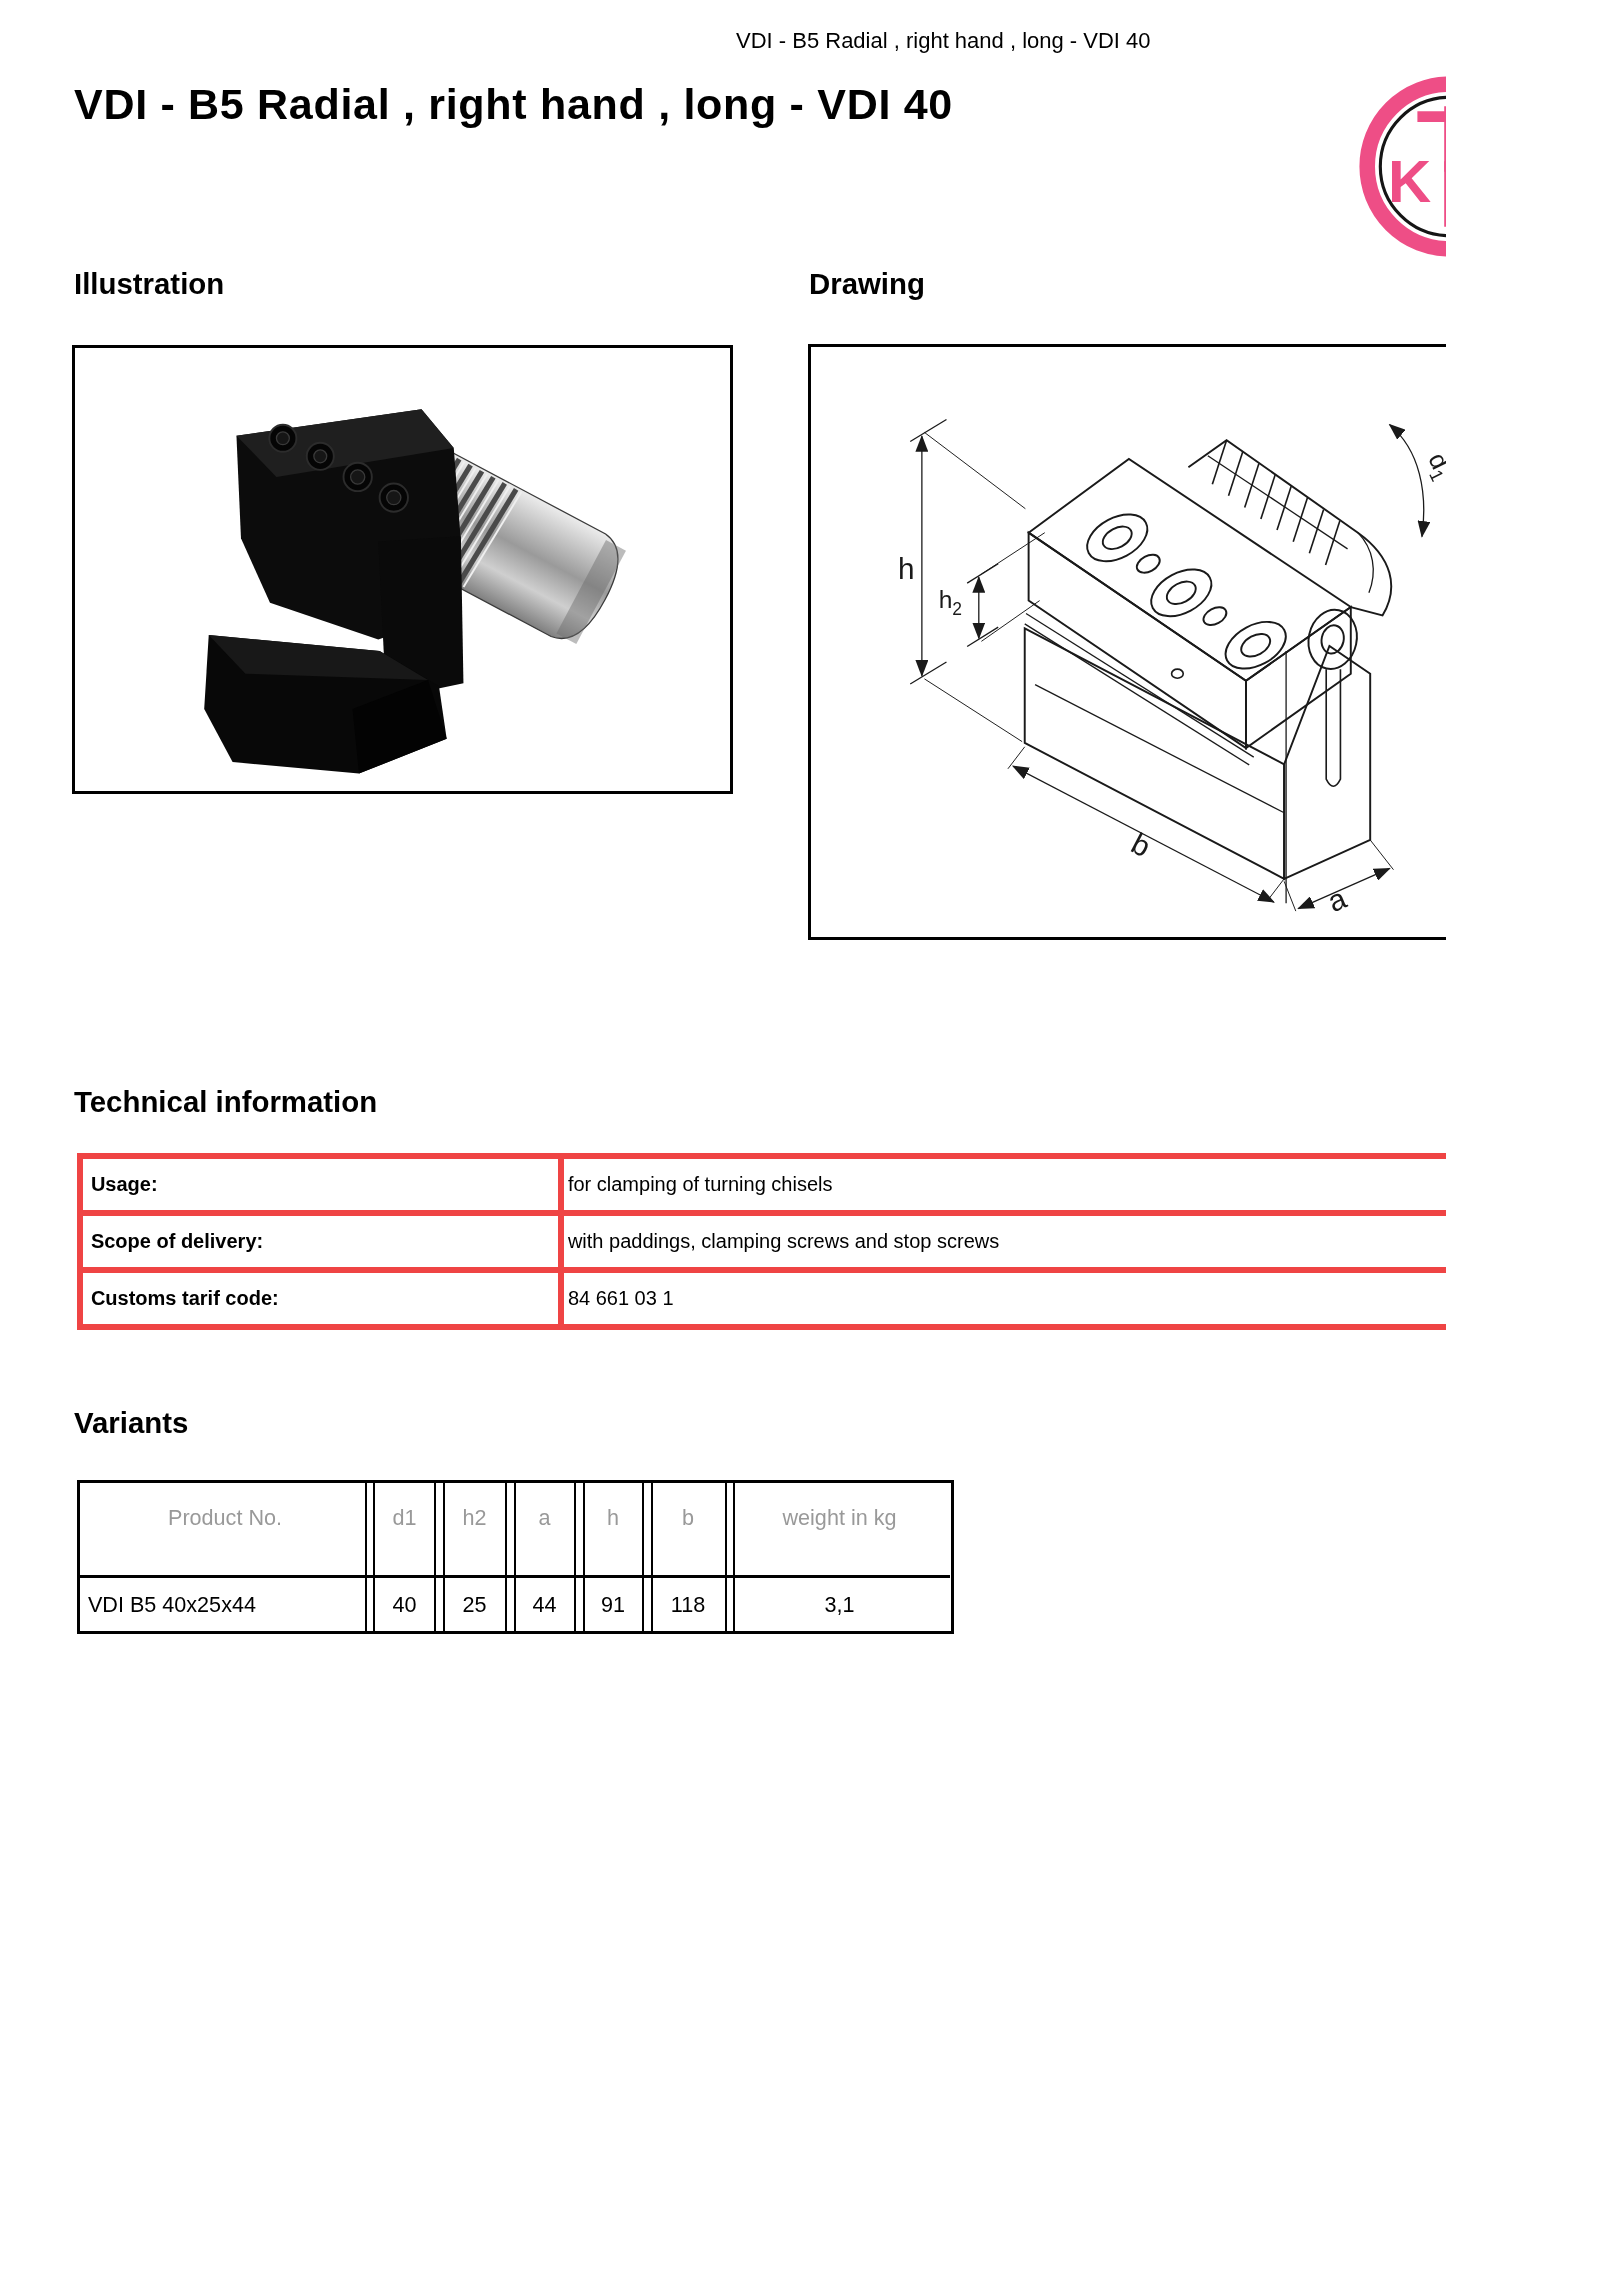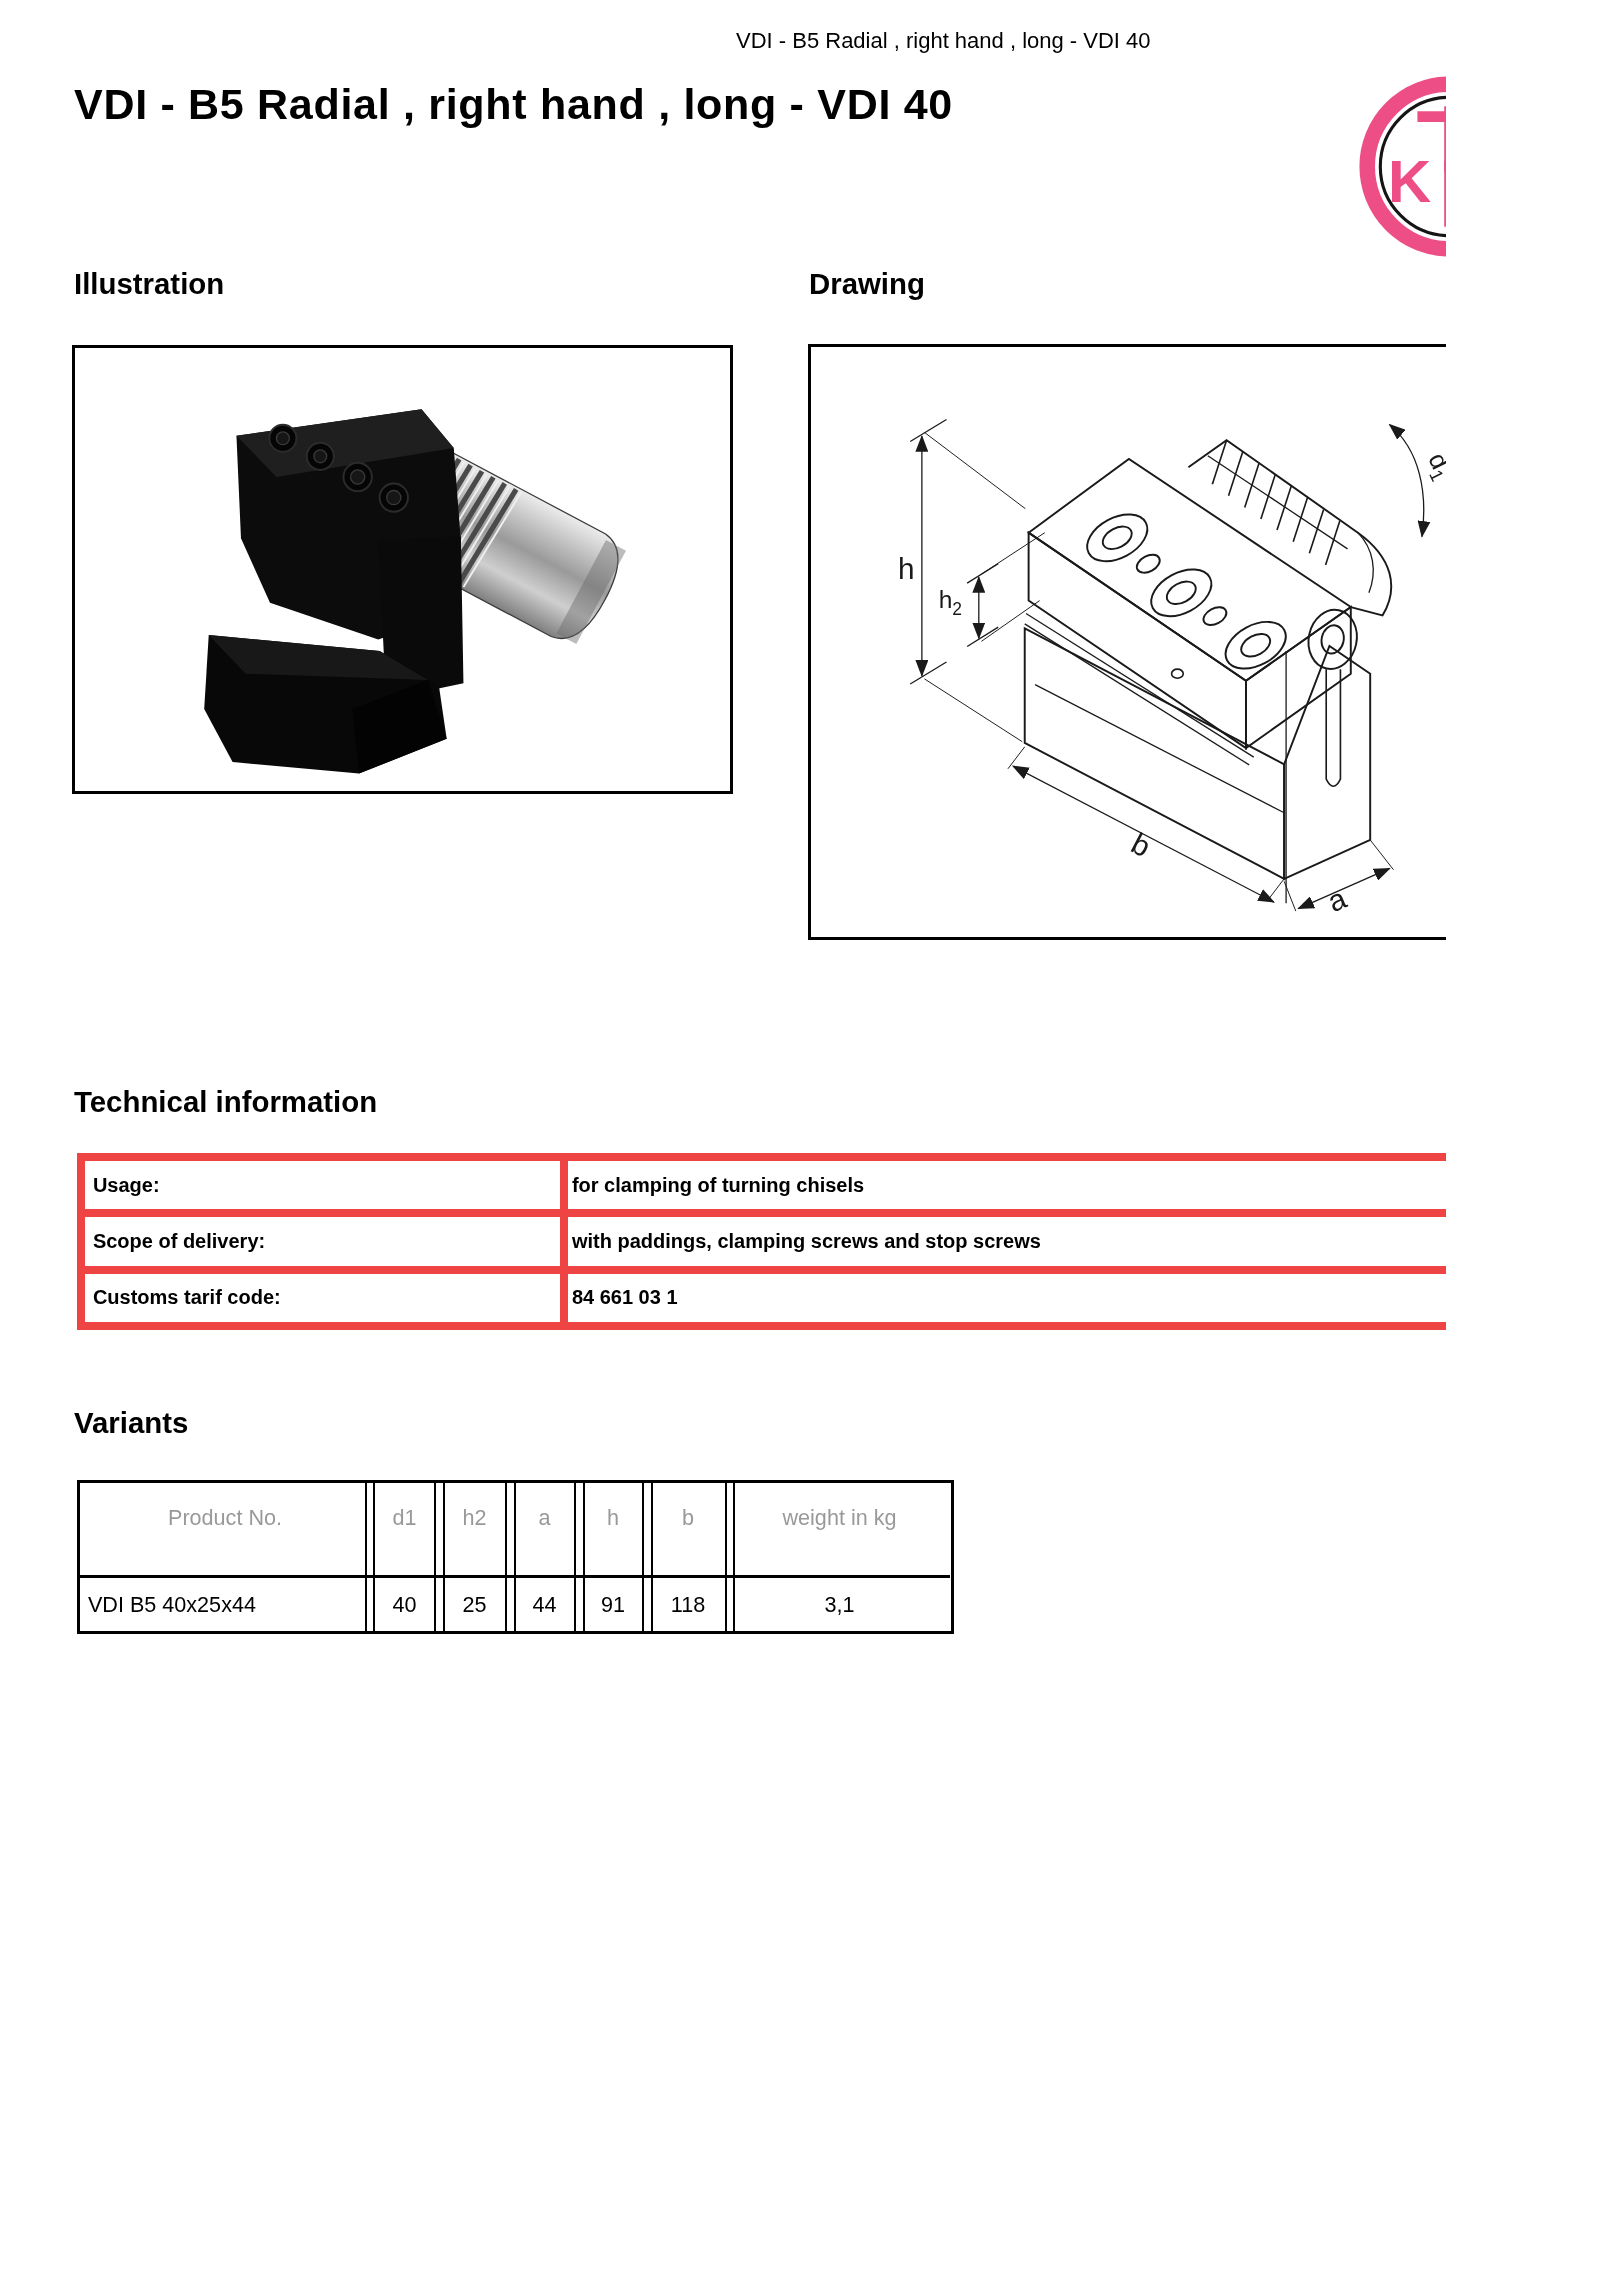--- a/index.html
+++ b/index.html
@@ -6,23 +6,23 @@
   .page{position:relative;width:1446px;height:2295px;background:#fff;
         font-family:"Liberation Sans",sans-serif;color:#000;overflow:hidden;}
   .abs{position:absolute;}
   .header-small{left:736px;top:27.5px;font-size:22px;white-space:nowrap;}
   .title{left:74px;top:80px;font-size:43px;font-weight:bold;letter-spacing:0.7px;white-space:nowrap;}
   .h2{font-size:29.4px;font-weight:bold;white-space:nowrap;}
   .frame{border:3.3px solid #000;background:#fff;}
   
   table.tech{position:absolute;left:77px;top:1153px;width:1488px;height:177px;
              border:2.6px solid #000;border-collapse:collapse;table-layout:fixed;}
-  table.tech td{border:8px solid #ef4444;font-size:20px;vertical-align:middle;padding:0;}
+  table.tech td{border:6px solid #ef4444;font-size:20px;vertical-align:middle;padding:0;}
   table.tech td.lbl{width:467px;font-weight:bold;padding-left:7.9px;}
-  table.tech td.val{padding-left:4px;font-weight:bold;}
+  table.tech td.val{padding-left:4px;}
   
   .vtable{left:77px;top:1480px;width:877px;height:154px;border:3.3px solid #000;box-sizing:border-box;}
   .vline{position:absolute;top:0;width:2px;height:148px;background:#000;}
   .vsep{position:absolute;left:0;top:92px;width:870px;height:3.3px;background:#000;}
   .vrow{position:absolute;left:0;display:grid;grid-template-columns:290px 69px 71px 69px 68px 82px 221px;width:870px;}
   .vrow.hdr{top:0;height:92px;}
   .vrow.dat{top:96px;height:52px;border-radius:21px;}
   .vcell{display:flex;align-items:center;justify-content:center;font-size:21.6px;}
   .vrow.hdr .vcell{align-items:flex-start;padding-top:22px;}
   .vcell.left{justify-content:flex-start;padding-left:7.9px;}

